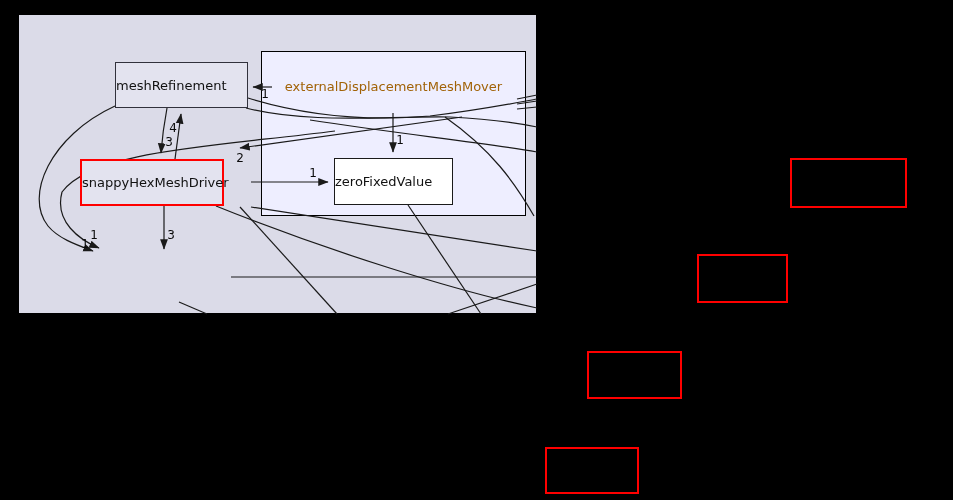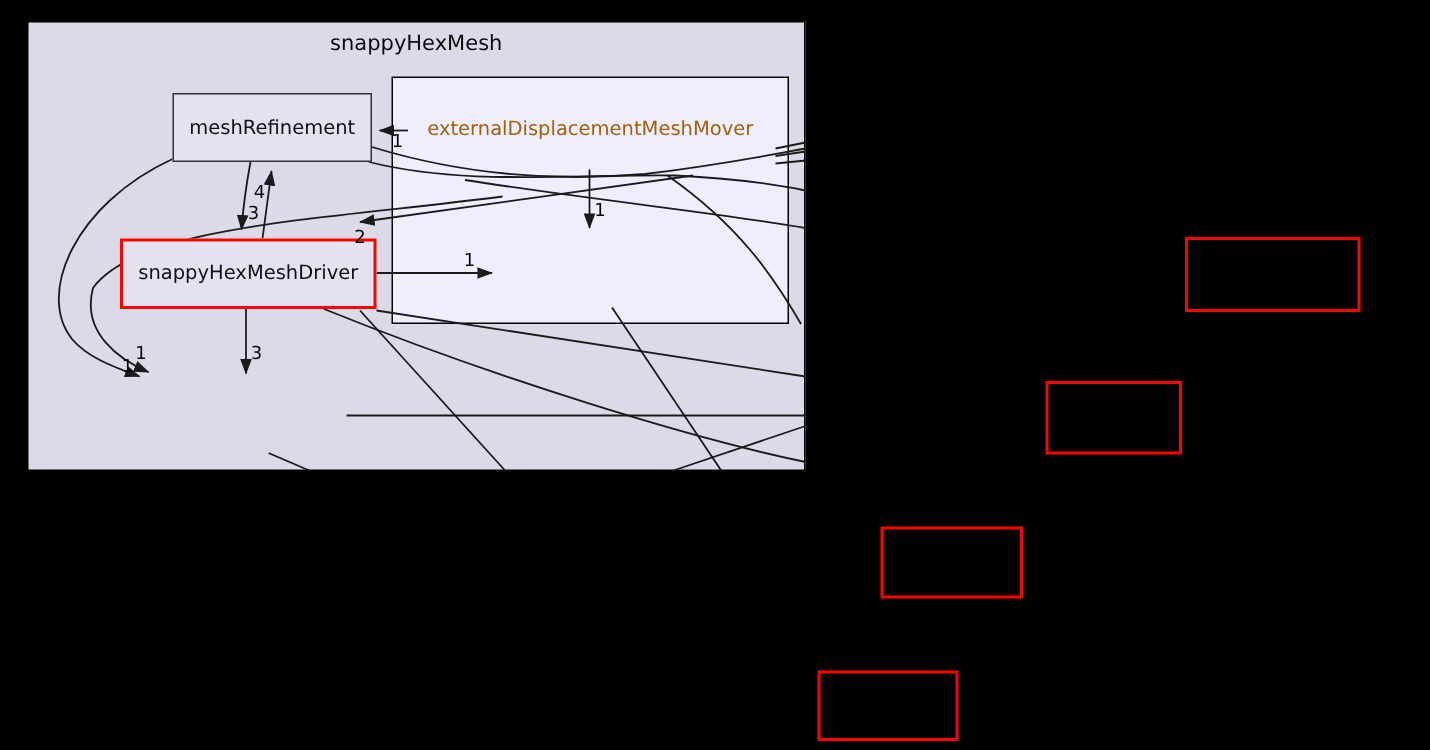--- a/index.html
+++ b/index.html
@@ -7,41 +7,40 @@
          font-family:"DejaVu Sans","Liberation Sans",sans-serif;}
   .cluster-outer{position:absolute;left:18px;top:14px;width:519px;height:300px;
                  background:#dbdbe8;border:1px solid #000;box-sizing:border-box;}
   .cluster-title{position:absolute;left:18px;top:21px;width:519px;text-align:center;
                  font-size:14px;color:#0a0a0a;z-index:1;}
   .cluster-inner{position:absolute;left:261px;top:51px;width:265px;height:165px;
                  background:#eeeeff;border:1px solid #000;box-sizing:border-box;z-index:1;}
   .cluster-inner-title{position:absolute;left:261px;top:79px;width:265px;text-align:center;
                  font-size:13px;color:#a16207;z-index:1;}
   svg.edges{position:absolute;left:0;top:0;z-index:2;}
-  .node{position:absolute;display:flex;align-items:center;justify-content:center;
+  .node{position:absolute;display:flex;align-items:center;justify-content:flex-start;
         background:#e3e3ef;border:1px solid #31313c;box-sizing:border-box;
         font-size:13px;color:#111;z-index:3;}
   .node-meshRefinement{left:115px;top:62px;width:133px;height:46px;}
-  .node-driver{left:80px;top:159px;width:171px;height:47px;border:2px solid #ff0000;}
+  .node-driver{left:80px;top:159px;width:144px;height:47px;border:2px solid #ff0000;}
   .node-zeroFixedValue{left:334px;top:158px;width:119px;height:47px;background:#ffffff;border:1px solid #1a1a1a;}
   .node-motionSmoother{left:101px;top:255px;width:130px;height:47px;}
   .ext-node{position:absolute;border:2px solid #ff0000;background:transparent;box-sizing:border-box;z-index:3;}
   .ext-a{left:790px;top:158px;width:117px;height:50px;}
   .ext-b{left:697px;top:254px;width:91px;height:49px;}
   .ext-c{left:587px;top:351px;width:95px;height:48px;}
   .ext-d{left:545px;top:447px;width:94px;height:47px;}
   .elabel{position:absolute;transform:translate(-50%,-50%);font-size:12px;color:#0a0a0a;z-index:4;line-height:1;}
 </style>
 </head>
 <body>
 
 <div class="stage">
 
   <div class="cluster-outer"></div>
-  <span class="cluster-title">snappyHexMesh</span>
 
   <div class="cluster-inner"></div>
   <span class="cluster-inner-title">externalDisplacementMeshMover</span>
 
   <svg class="edges" width="953" height="500" viewBox="0 0 953 500">
     <defs>
       <marker id="arr" viewBox="0 0 10 10" refX="9" refY="5" markerWidth="9" markerHeight="9" orient="auto">
         <path d="M0,1.4 L9.6,5 L0,8.6 z" fill="#1a1a1a"></path>
       </marker>
     </defs>
@@ -71,20 +70,23 @@
       <path d="M 537,284 L 448,314"></path>
     </g>
   </svg>
 
   <div class="node node-meshRefinement">
     <span>meshRefinement</span>
   </div>
   <div class="node node-driver">
     <span>snappyHexMeshDriver</span>
   </div>
+  <div class="node node-zeroFixedValue">
+    <span>zeroFixedValue</span>
+  </div>
 
   <div class="ext-node ext-a"></div>
   <div class="ext-node ext-b"></div>
   <div class="ext-node ext-c"></div>
   <div class="ext-node ext-d"></div>
 
   <span class="elabel" style="left:265px;top:94px">1</span>
   <span class="elabel" style="left:173px;top:128px">4</span>
   <span class="elabel" style="left:169px;top:142px">3</span>
   <span class="elabel" style="left:240px;top:158px">2</span>

